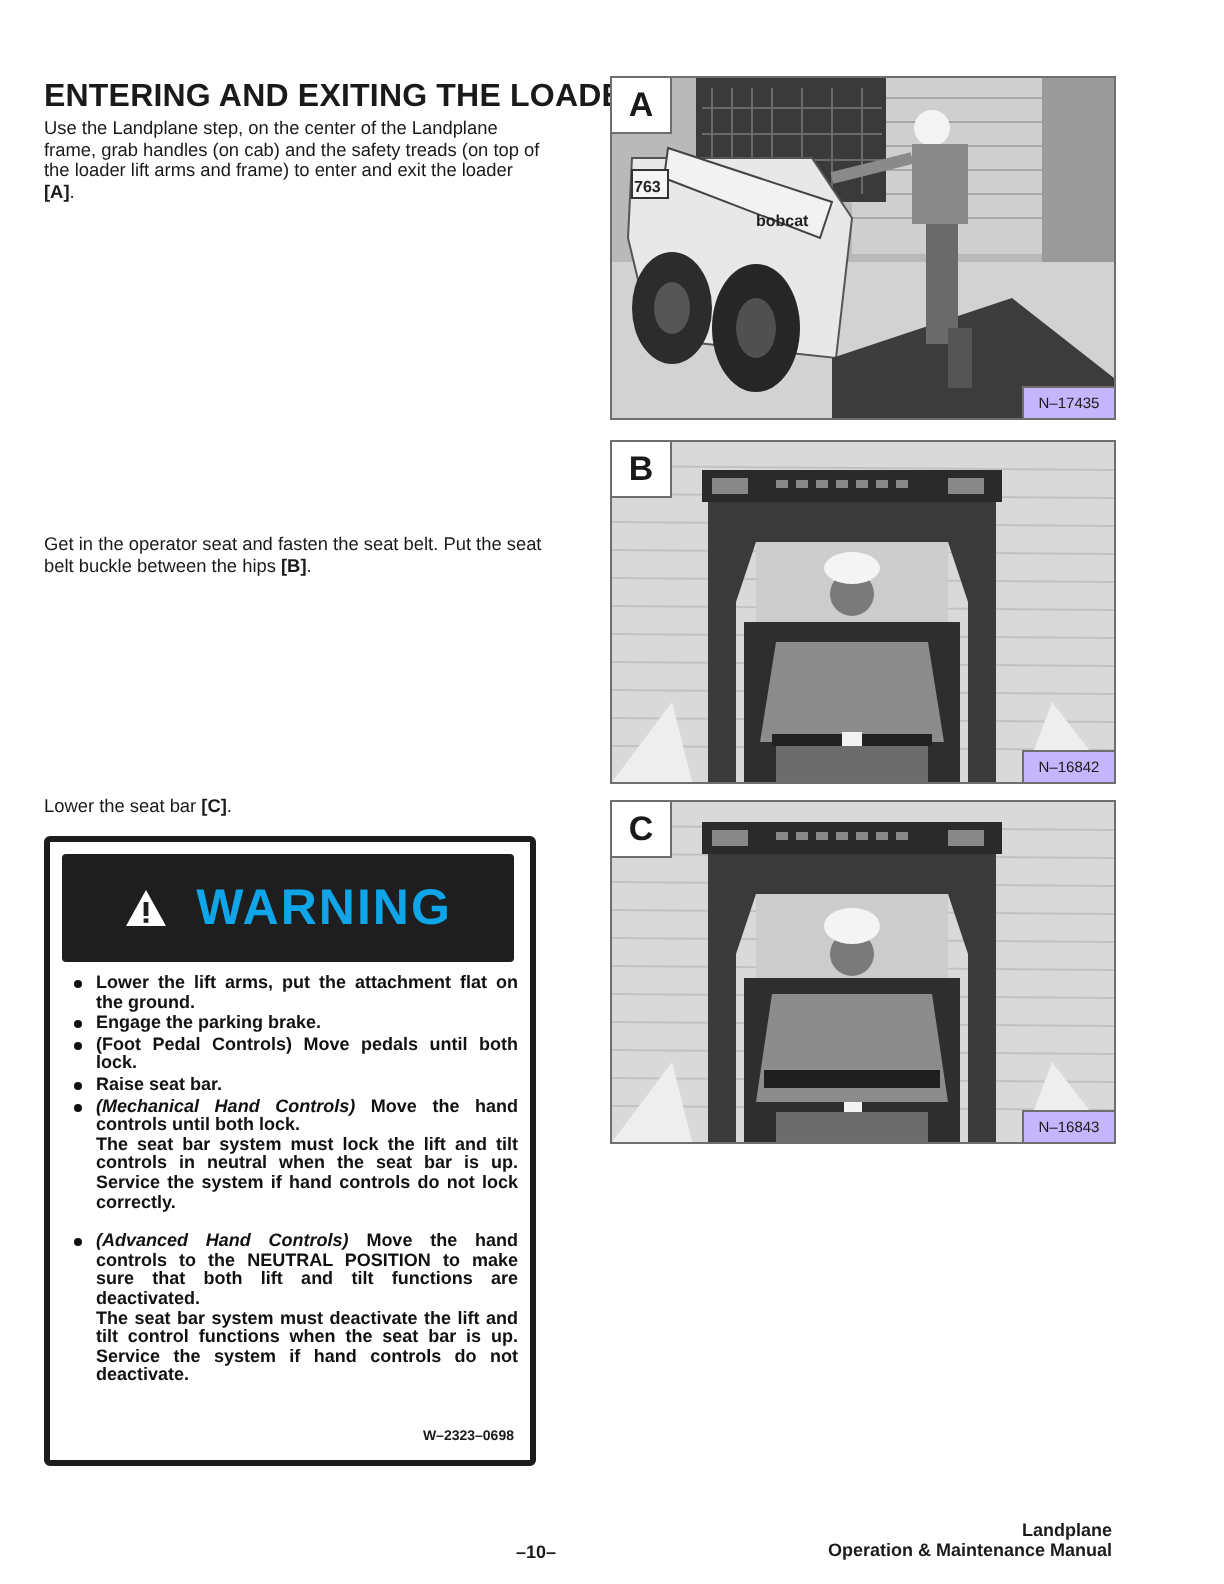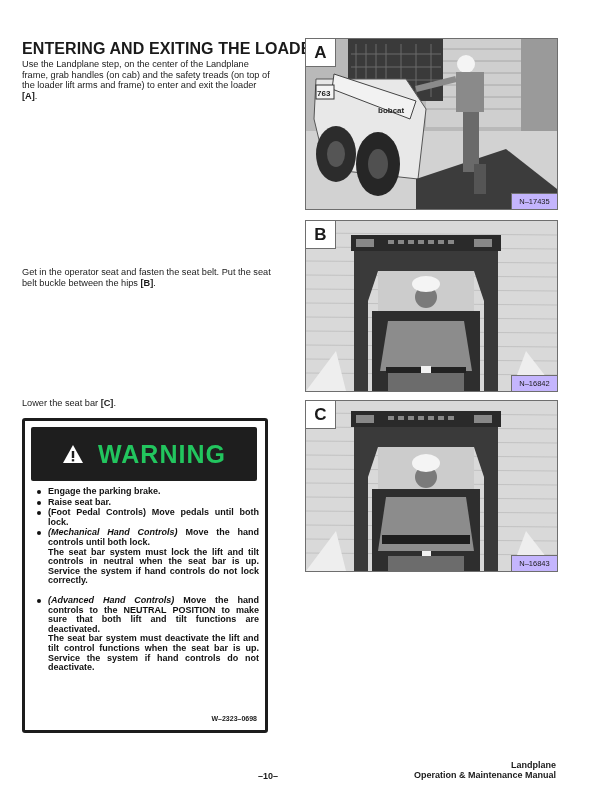--- a/index.html
+++ b/index.html
@@ -43,21 +43,21 @@
       position: absolute; left: 22px; top: 418px; width: 240px; height: 309px;
       border: 3px solid #1c1c1c; border-radius: 3px; background: #fff;
     }
     .warning-header {
       position: absolute; left: 6px; top: 6px; width: 226px; height: 54px;
       background: #1e1e1e; border-radius: 2px;
       display: flex; align-items: center; justify-content: center; gap: 14px;
     }
     .warning-header .tri { width: 22px; height: 20px; }
     .warning-word {
-      color: #22c55e; font-size: 25px; font-weight: bold; letter-spacing: 1px;
+      color: #0ea5e9; font-size: 25px; font-weight: bold; letter-spacing: 1px;
       font-family: "Liberation Sans", sans-serif;
     }
     .warning-body {
       position: absolute; left: 10px; top: 66px; width: 224px;
       font-size: 9px; line-height: 9.6px; font-weight: bold; color: #111;
     }
     .warning-body .intro { margin-bottom: 1px; }
     .warning-body ul { margin: 0; padding: 0; list-style: none; }
     .warning-body li { position: relative; padding-left: 13px; margin-bottom: 1px; text-align: justify; }
     .warning-body li::before {
@@ -229,23 +229,24 @@
   <div class="warning-header">
     <svg class="tri" viewBox="0 0 22 20">
       <polygon points="11,1 21,19 1,19" fill="#ffffff"></polygon>
       <rect x="9.8" y="7" width="2.4" height="7" fill="#1e1e1e"></rect>
       <rect x="9.8" y="15.2" width="2.4" height="2.2" fill="#1e1e1e"></rect>
     </svg>
     <span class="warning-word">WARNING</span>
   </div>
   <div class="warning-body">
     <ul>
+      <li><span>Lower the lift arms, put the attachment flat on the ground.</span></li>
       <li><span>Engage the parking brake.</span></li>
+      <li><span>(Foot Pedal Controls)</span><span> Move pedals until both lock.</span></li>
       <li><span>Raise seat bar.</span></li>
-      <li><span>(Foot Pedal Controls)</span><span> Move pedals until both lock.</span></li>
       <li><span class="ital">(Mechanical Hand Controls)</span><span> Move the hand controls until both lock.</span><span class="sub">The seat bar system must lock the lift and tilt controls in neutral when the seat bar is up. Service the system if hand controls do not lock correctly.</span></li>
       <li class="gap"><span class="ital">(Advanced Hand Controls)</span><span> Move the hand controls to the NEUTRAL POSITION to make sure that both lift and tilt functions are deactivated.</span><span class="sub">The seat bar system must deactivate the lift and tilt control functions when the seat bar is up. Service the system if hand controls do not deactivate.</span></li>
     </ul>
   </div>
   <div class="warning-code">W–2323–0698</div>
 </div>
 
 <div class="footer-page">–10–</div>
 <div class="footer-title">
   <div>Landplane</div>

